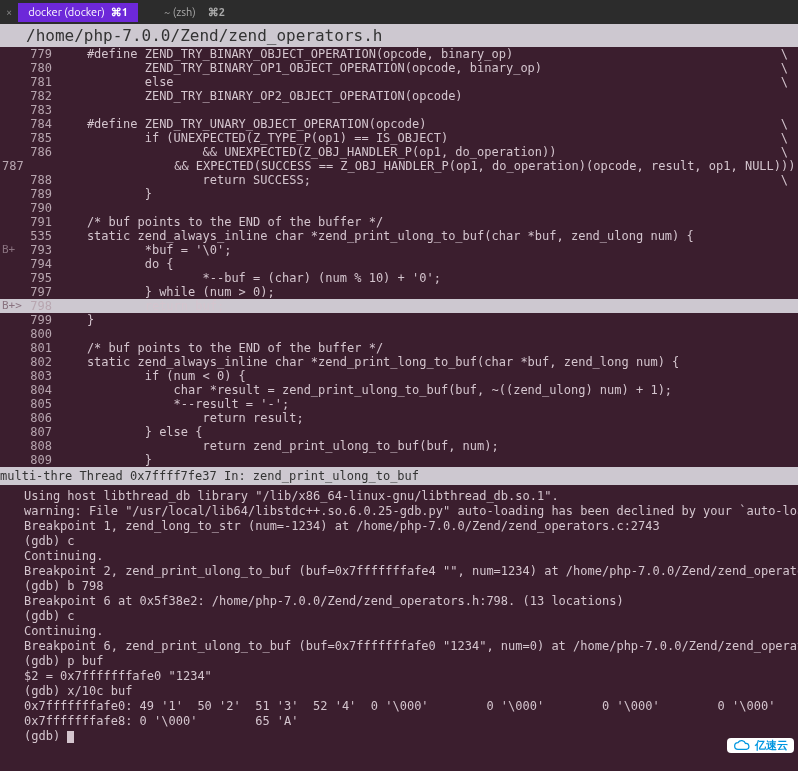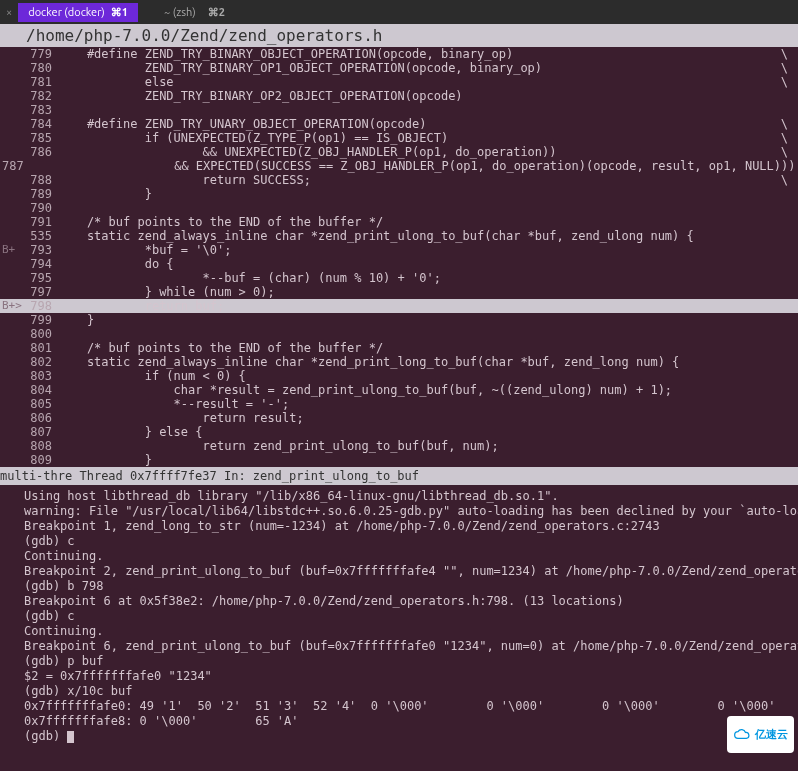--- a/index.html
+++ b/index.html
@@ -13,21 +13,21 @@
 .editor{background:#3b1e2e;display:flex;flex-direction:column}
 .gutter-margin{width:22px;color:#8a7380;font-size:11px;text-align:left;padding-left:2px}
 .line-numbers{width:36px;color:#b8a6b0;text-align:right;padding-right:6px;font-size:12px}
 .code-row{display:flex;height:14px;line-height:14px;white-space:pre}
 .code-row.highlighted{background:#cdc8d0;color:#333}
 .code-content{flex:1;color:#d4c5ce}
 .bslash{float:right;margin-right:10px}
 .status-bar{background:#cdc8d0;color:#333;padding:2px 0;font-size:12px}
 .terminal{background:#3b1e2e;padding:4px 24px;font-size:12px;line-height:15px;color:#d4c5ce;white-space:pre-wrap}
 .term-row{white-space:pre}
-.logo{position:absolute;right:4px;bottom:18px;background:#fff;padding:11px 6px;border-radius:4px;color:#0096e0;font-size:11px;font-weight:bold;display:flex;align-items:center;gap:2px}
+.logo{position:absolute;right:4px;bottom:18px;background:#fff;padding:0 6px;border-radius:4px;color:#0096e0;font-size:11px;font-weight:bold;display:flex;align-items:center;gap:2px}
 .logo-icon{width:20px;height:12px}
 .cursor{background:#d4c5ce;width:7px;height:12px;display:inline-block;vertical-align:middle}
 </style>
 </head>
 <body>
 
 <div class="tab-bar">
   <span class="tab-close">×</span>
   <div class="tab-active">
     <span>docker (docker)</span>

